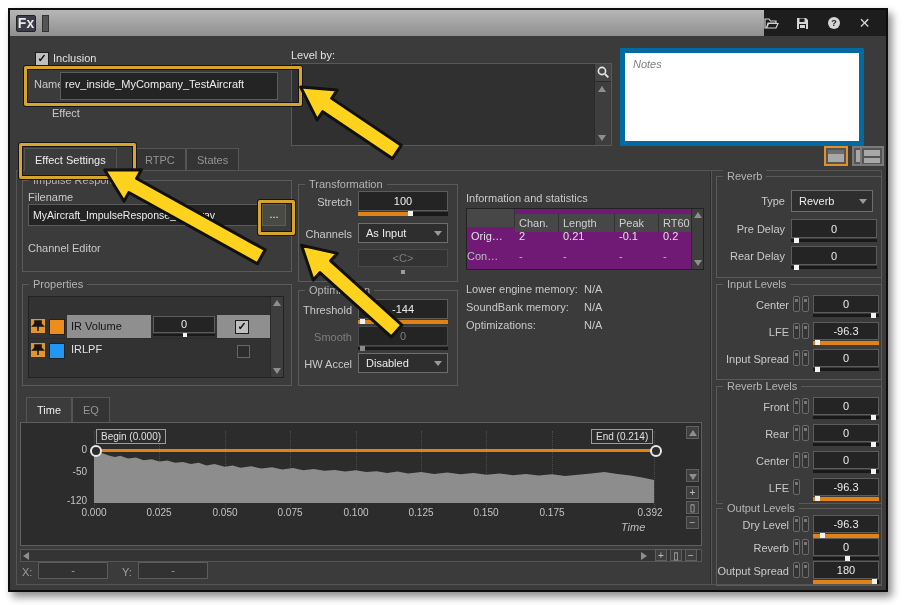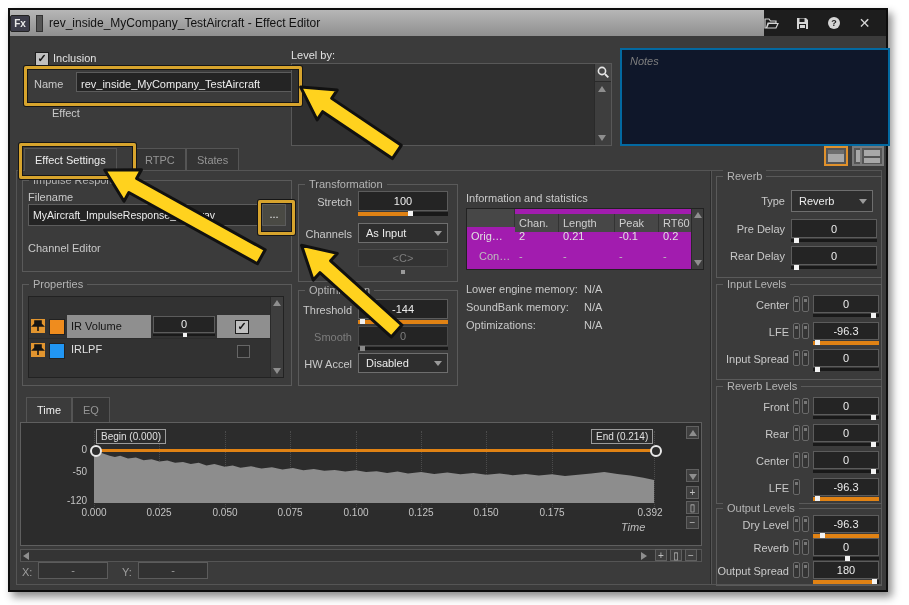--- a/index.html
+++ b/index.html
@@ -4,22 +4,22 @@
 <style>
   html,body{margin:0;padding:0}
   body{width:909px;height:605px;background:#ffffff;position:relative;overflow:hidden;
        font-family:"Liberation Sans",sans-serif;font-size:11px;color:#d8d8d8;}
   .abs{position:absolute}
   
   .window{position:absolute;left:8px;top:8px;width:876px;height:580px;background:#3b3b3b;
           border:2px solid #0d0d0d;box-shadow:4px 5px 8px rgba(0,0,0,.45)}
   .titlebar{position:absolute;left:0;top:0;width:100%;height:26px;
             background:linear-gradient(#b6b6b6,#8f8f8f);display:flex;align-items:center;color:#111;font-size:12px}
-  .fxicon{display:inline-block;margin-left:0;width:18px;height:15px;background:#3d3d4a;color:#e8e8e8;
-          border:1px solid #222;border-radius:2px;font-size:10px;font-weight:bold;text-align:center;line-height:15px}
+  .fxicon{display:inline-block;margin-left:6px;width:18px;height:15px;background:#3d3d4a;color:#e8e8e8;
+          border:1px solid #222;border-radius:2px;font-size:14px;font-weight:bold;text-align:center;line-height:15px}
   .objbar{display:inline-block;margin-left:6px;width:5px;height:15px;background:#555;border:1px solid #333}
   .title-text{margin-left:6px;white-space:nowrap}
   .tb-icons{position:absolute;right:0;top:0;height:26px;width:122px;background:#1d1d1d;
             display:flex;align-items:center;justify-content:flex-end;gap:16px;padding-right:14px;box-sizing:border-box}
   .tb-btn{width:16px;height:16px;display:flex;align-items:center;justify-content:center;color:#d5d5d5}
   .tb-btn svg{display:block}
   
   .field{position:absolute;background:#242424;border:1px solid #5c5c5c;color:#ececec;
          text-align:center;line-height:18px;box-sizing:border-box}
   .field.left{text-align:left;padding-left:4px}
@@ -69,21 +69,20 @@
   .handle{position:absolute;width:8px;height:8px;border:2px solid #e8e8e8;border-radius:50%;background:#2c2c2c}
 </style>
 </head>
 <body>
 
 <div class="window">
 
   <div class="titlebar">
     <span class="fxicon">Fx</span>
     <span class="objbar"></span>
-    <span class="title-text">rev_inside_MyCompany_TestAircraft - Effect Editor</span>
     <div class="tb-icons">
       <span class="tb-btn">
         <svg width="15" height="12" viewBox="0 0 15 12">
             <path d="M1 11 L1 2 L5 2 L6.5 4 L12 4 L12 6 L4 6 L2.5 11 Z M2.5 11 L4.5 6.5 L14 6.5 L12 11 Z" fill="none" stroke="#d5d5d5" stroke-width="1.2"></path>
           </svg>
       </span>
       <span class="tb-btn">
         <svg width="13" height="13" viewBox="0 0 13 13">
             <path d="M1 1 H10 L12 3 V12 H1 Z" fill="#d5d5d5"></path>
             <rect x="3.5" y="1.5" width="5" height="3.5" fill="#1d1d1d"></rect>
@@ -100,39 +99,39 @@
       <span class="tb-btn" style="font-size:14px">✕</span>
     </div>
   </div>
 
   <div class="abs" style="left:-10px;top:-10px;width:909px;height:605px;pointer-events:none">
 
     <span class="cb checked" style="left:35px;top:52px"></span>
     <span class="lbl" style="left:53px;top:52px;color:#e2e2e2">Inclusion</span>
 
     <span class="lbl" style="left:34px;top:78px">Name</span>
-    <div class="field left" style="left:76px;top:72px;width:218px;height:20px;line-height:22px">rev_inside_MyCompany_TestAircraft</div>
+    <div class="field left" style="left:60px;top:72px;width:218px;height:28px;line-height:22px">rev_inside_MyCompany_TestAircraft</div>
 
     <span class="lbl" style="left:52px;top:107px">Effect</span>
 
     <span class="lbl" style="left:291px;top:49px;color:#e2e2e2">Level by:</span>
     <div class="abs" style="left:291px;top:63px;width:321px;height:83px;background:#303030;border:1px solid #585858;box-sizing:border-box">
       <div class="sbcol" style="width:17px">
         <div class="abs" style="left:0;top:0;width:16px;height:17px;background:#454545;border-bottom:1px solid #2a2a2a">
           <svg width="14" height="14" viewBox="0 0 14 14" style="margin:1px">
               <circle cx="6" cy="6" r="3.6" fill="none" stroke="#e6e6e6" stroke-width="1.6"></circle>
               <line x1="9" y1="9" x2="12.3" y2="12.3" stroke="#e6e6e6" stroke-width="1.8"></line>
             </svg>
         </div>
         <span class="tri-up" style="left:3px;top:22px"></span>
         <span class="tri-dn" style="left:3px;bottom:4px"></span>
       </div>
     </div>
 
-    <div class="abs" style="left:620px;top:48px;width:270px;height:98px;background:#0f172a;border:2px solid #0369a1;box-sizing:border-box">
+    <div class="abs" style="left:620px;top:48px;width:244px;height:98px;background:#ffffff;border:5px solid #0369a1;box-sizing:border-box">
       <span class="lbl" style="left:8px;top:5px;font-style:italic;color:#7e7e7e">Notes</span>
     </div>
 
     <div class="tab active" style="left:24px;top:148px">Effect Settings</div>
     <div class="tab" style="left:134px;top:148px">RTPC</div>
     <div class="tab" style="left:186px;top:148px">States</div>
 
     <div class="abs" style="left:824px;top:146px;width:24px;height:20px;background:#555;border:2px solid #e0912c;box-sizing:border-box">
       <div class="abs" style="left:2px;top:2px;right:2px;bottom:2px;background:#a8a8a8;border-top:4px solid #6e6e6e"></div>
     </div>
@@ -224,33 +223,33 @@
     <span class="slider" style="left:358px;top:347px;width:90px;height:3px">
         <span class="mk gray" style="left:2%"></span>
       </span>
     <span class="lbl r" style="left:296px;top:358px;width:56px">HW Accel</span>
     <div class="dd" style="left:358px;top:353px;width:90px;height:20px">
       <span>Disabled</span>
         <span class="caret"></span>
     </div>
 
     <span class="lbl" style="left:466px;top:192px;color:#c9c9c9">Information and statistics</span>
-    <div class="abs" style="left:466px;top:208px;width:238px;height:62px;background:#a21caf;border:1px solid #222;box-sizing:border-box">
+    <div class="abs" style="left:466px;top:208px;width:238px;height:62px;background:#701a75;border:1px solid #222;box-sizing:border-box">
       <div class="abs" style="left:0;top:0;width:226px;height:18px">
         <span class="thcell" style="width:48px"></span><span class="thcell" style="width:44px">Chan.</span><span class="thcell" style="width:56px">Length</span><span class="thcell" style="width:44px">Peak</span><span class="thcell" style="width:34px">RT60</span>
       </div>
       <div class="abs" style="left:0;top:21px;width:226px;height:18px;color:#e0e0e0">
         <span class="abs" style="left:4px">Orig…</span>
           <span class="abs" style="left:52px">2</span>
           <span class="abs" style="left:96px">0.21</span>
           <span class="abs" style="left:152px">-0.1</span>
           <span class="abs" style="left:196px">0.2</span>
       </div>
       <div class="abs" style="left:0;top:41px;width:226px;height:18px;color:#bdbdbd">
-        <span class="abs" style="left:12px">Con…</span>
+        <span class="abs" style="left:0">Con…</span>
           <span class="abs" style="left:52px">-</span>
           <span class="abs" style="left:96px">-</span>
           <span class="abs" style="left:152px">-</span>
           <span class="abs" style="left:196px">-</span>
       </div>
       <div class="sbcol" style="width:12px">
         <span class="tri-up" style="top:3px"></span>
         <span class="tri-dn" style="bottom:3px"></span>
       </div>
     </div>

